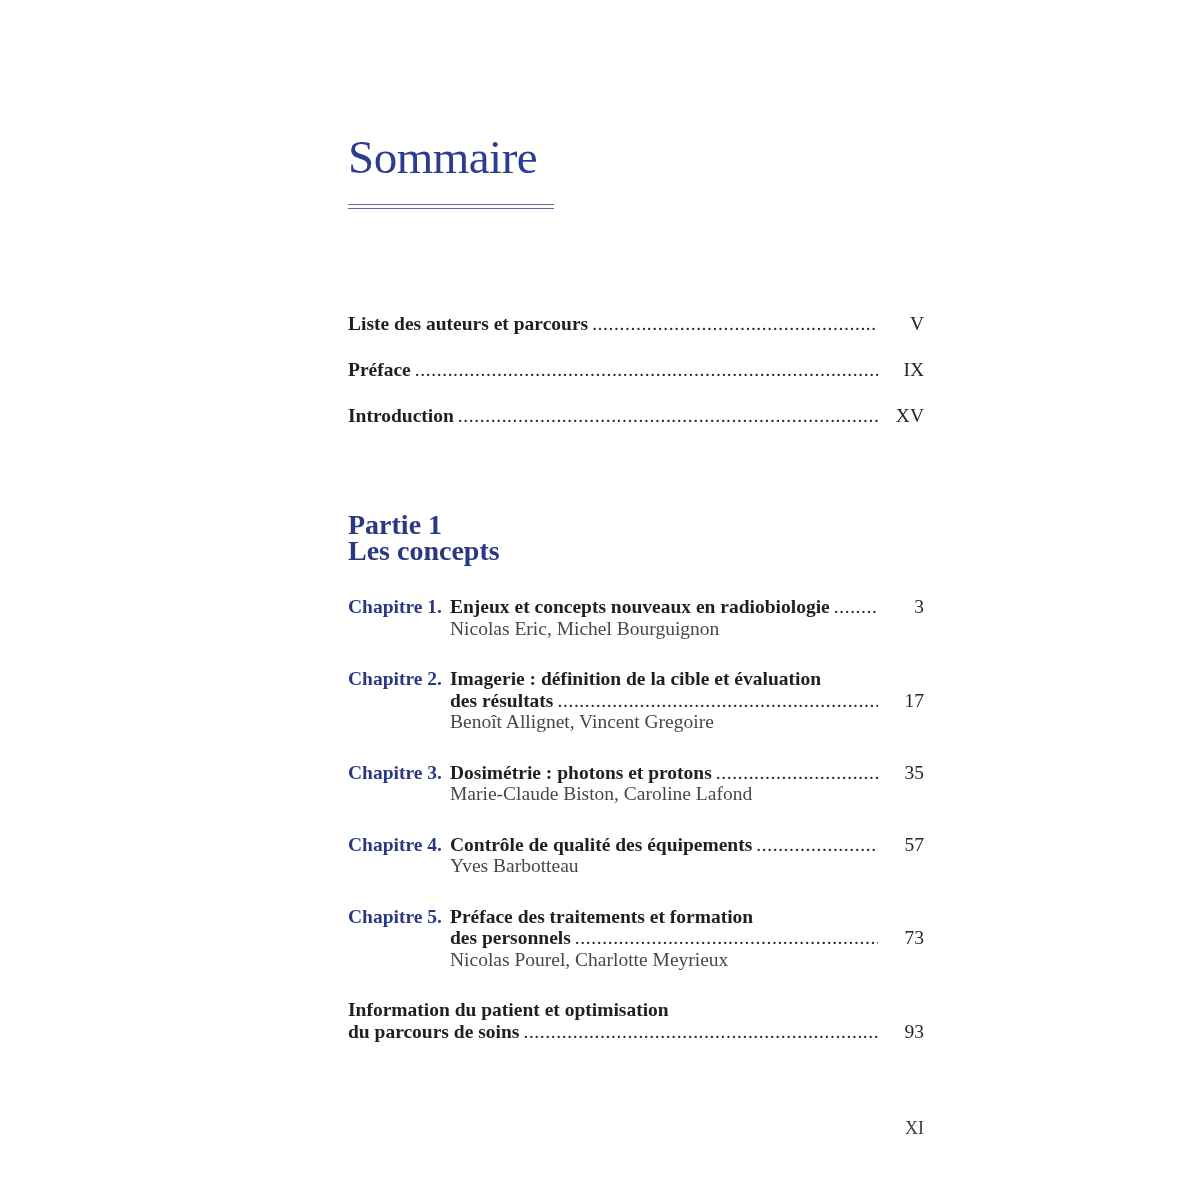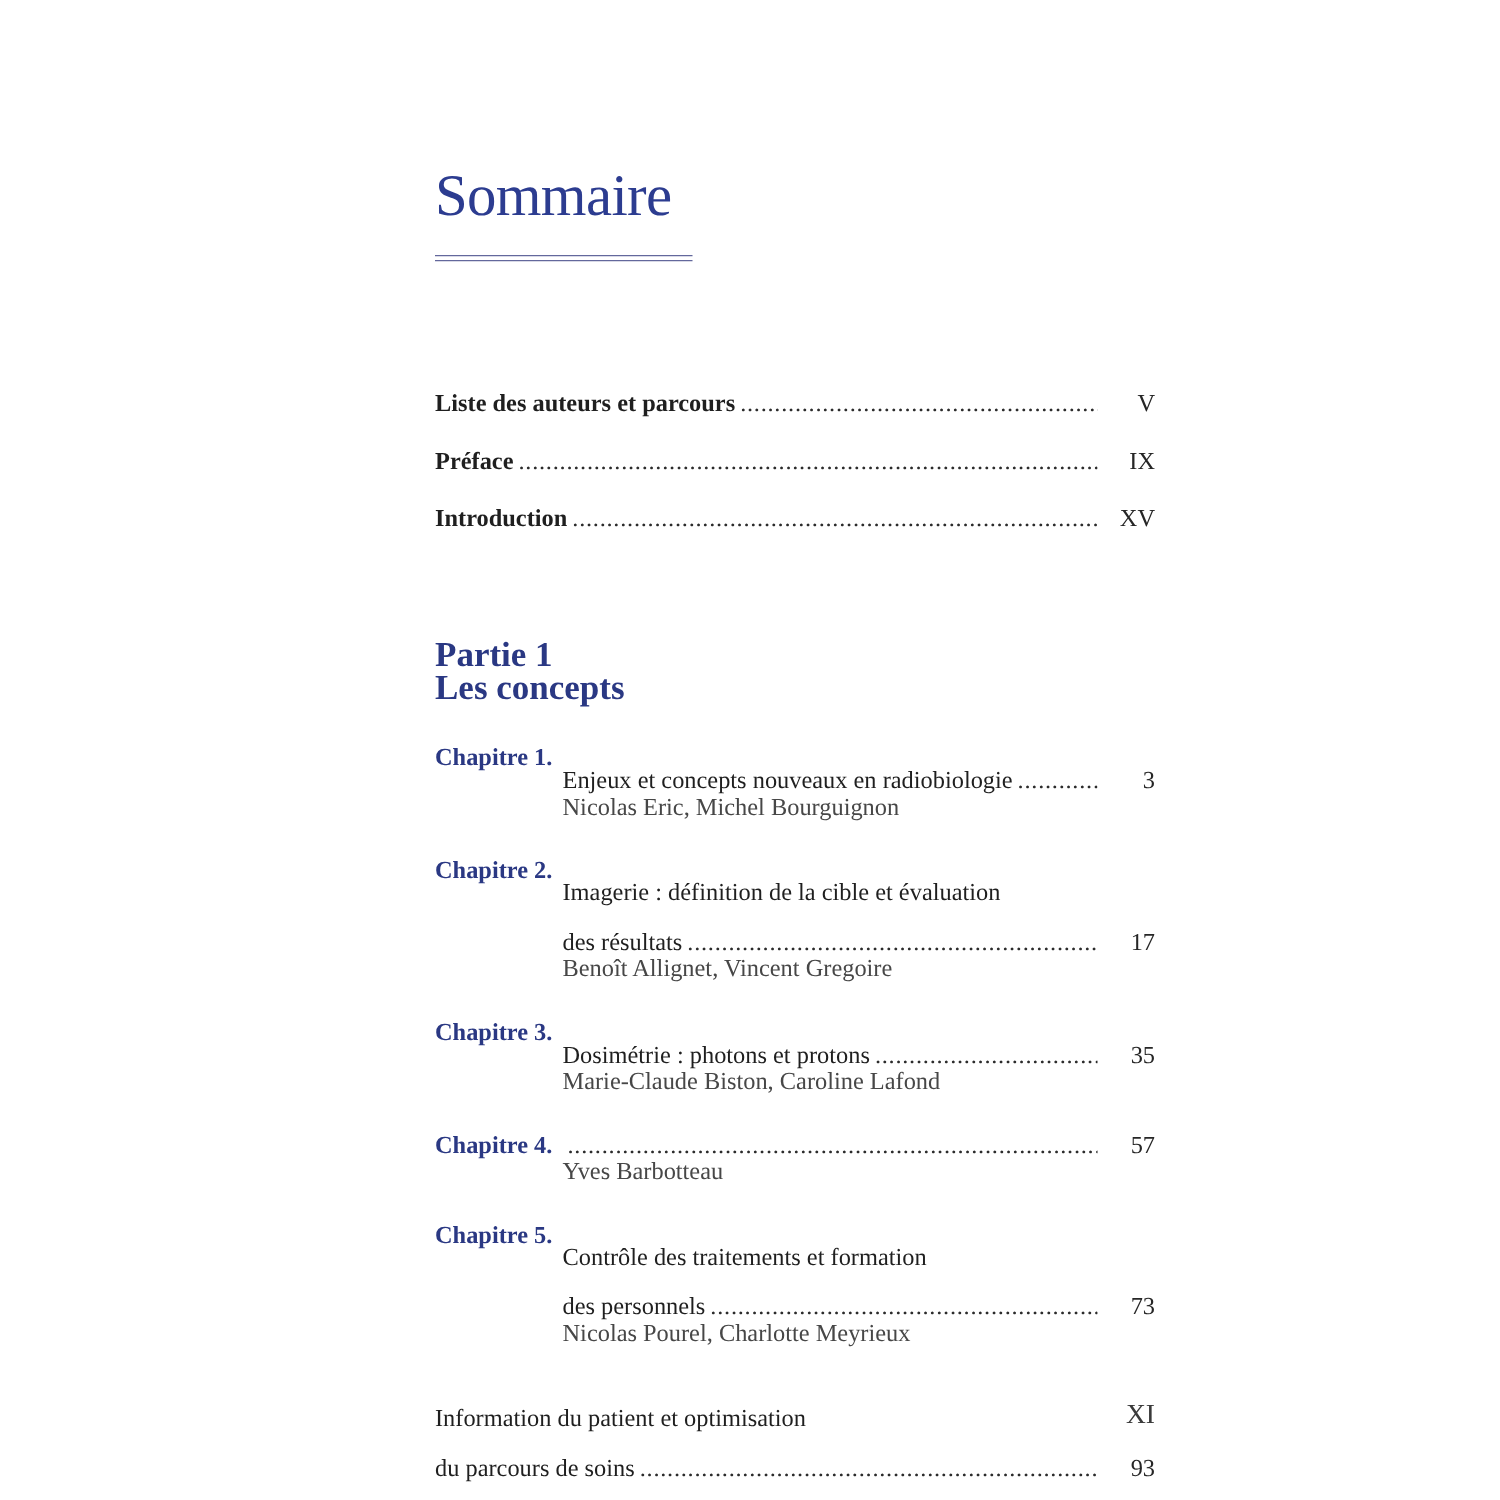--- a/index.html
+++ b/index.html
@@ -29,27 +29,27 @@
   }
   .pg { flex:0 0 auto; min-width:46px; text-align:right; font-weight:400; color:#262626; }
   .part {
     position:absolute; left:348px; top:512px; width:598px; 
     color:var(--accent-blue,#2a3883); font-weight:700; font-size:28px; line-height:26px;font-family:Liberation Serif, serif;
   }
   .chapters { position:absolute; left:348px; top:596px; width:576px; font-size:19.5px; }
   .chapter { display:flex; margin-bottom:29px; line-height:21.5px; }
   .ch-label { flex:0 0 102px; font-weight:700; color:var(--accent-blue,#2a3883); }
   .ch-body { flex:1 1 auto; min-width:0; }
-  .ch-title { font-weight:400; color:var(--text-dark,#1f1f1f);margin-top:18px; }
+  .ch-title { font-weight:700; color:var(--text-dark,#1f1f1f); }
   .row2 { display:flex; align-items:baseline; }
   .row2 .ch-title { flex:0 0 auto; }
   .authors { font-weight:400; color:var(--authors-gray,#474747); }
   .folio {
     position:absolute; left:348px; top:1118px; width:576px; text-align:right;
-    font-size:22px; color:#3a3a3a;
+    font-size:18px; color:#3a3a3a;
   }
 </style>
 </head>
 <body>
 
 <div class="page">
 
   <h1 class="title">Sommaire</h1>
   <div class="title-rule"></div>
 
@@ -112,31 +112,32 @@
           <span class="pg">35</span>
         </div>
         <div class="authors">Marie-Claude Biston, Caroline Lafond</div>
       </div>
     </div>
 
     <div class="chapter">
       <div class="ch-label">Chapitre 4.</div>
       <div class="ch-body">
         <div class="row2">
+          <span class="ch-title">Contrôle de qualité des équipements</span>
           <span class="leader">........................................................................................................................................................................................................</span>
           <span class="pg">57</span>
         </div>
         <div class="authors">Yves Barbotteau</div>
       </div>
     </div>
 
     <div class="chapter">
       <div class="ch-label">Chapitre 5.</div>
       <div class="ch-body">
-        <div class="ch-title">Contrôle des traitements et formation</div>
+        <div class="ch-title">Préface des traitements et formation</div>
         <div class="row2">
           <span class="ch-title">des personnels</span>
           <span class="leader">........................................................................................................................................................................................................</span>
           <span class="pg">73</span>
         </div>
         <div class="authors">Nicolas Pourel, Charlotte Meyrieux</div>
       </div>
     </div>
 
     <div class="chapter">

